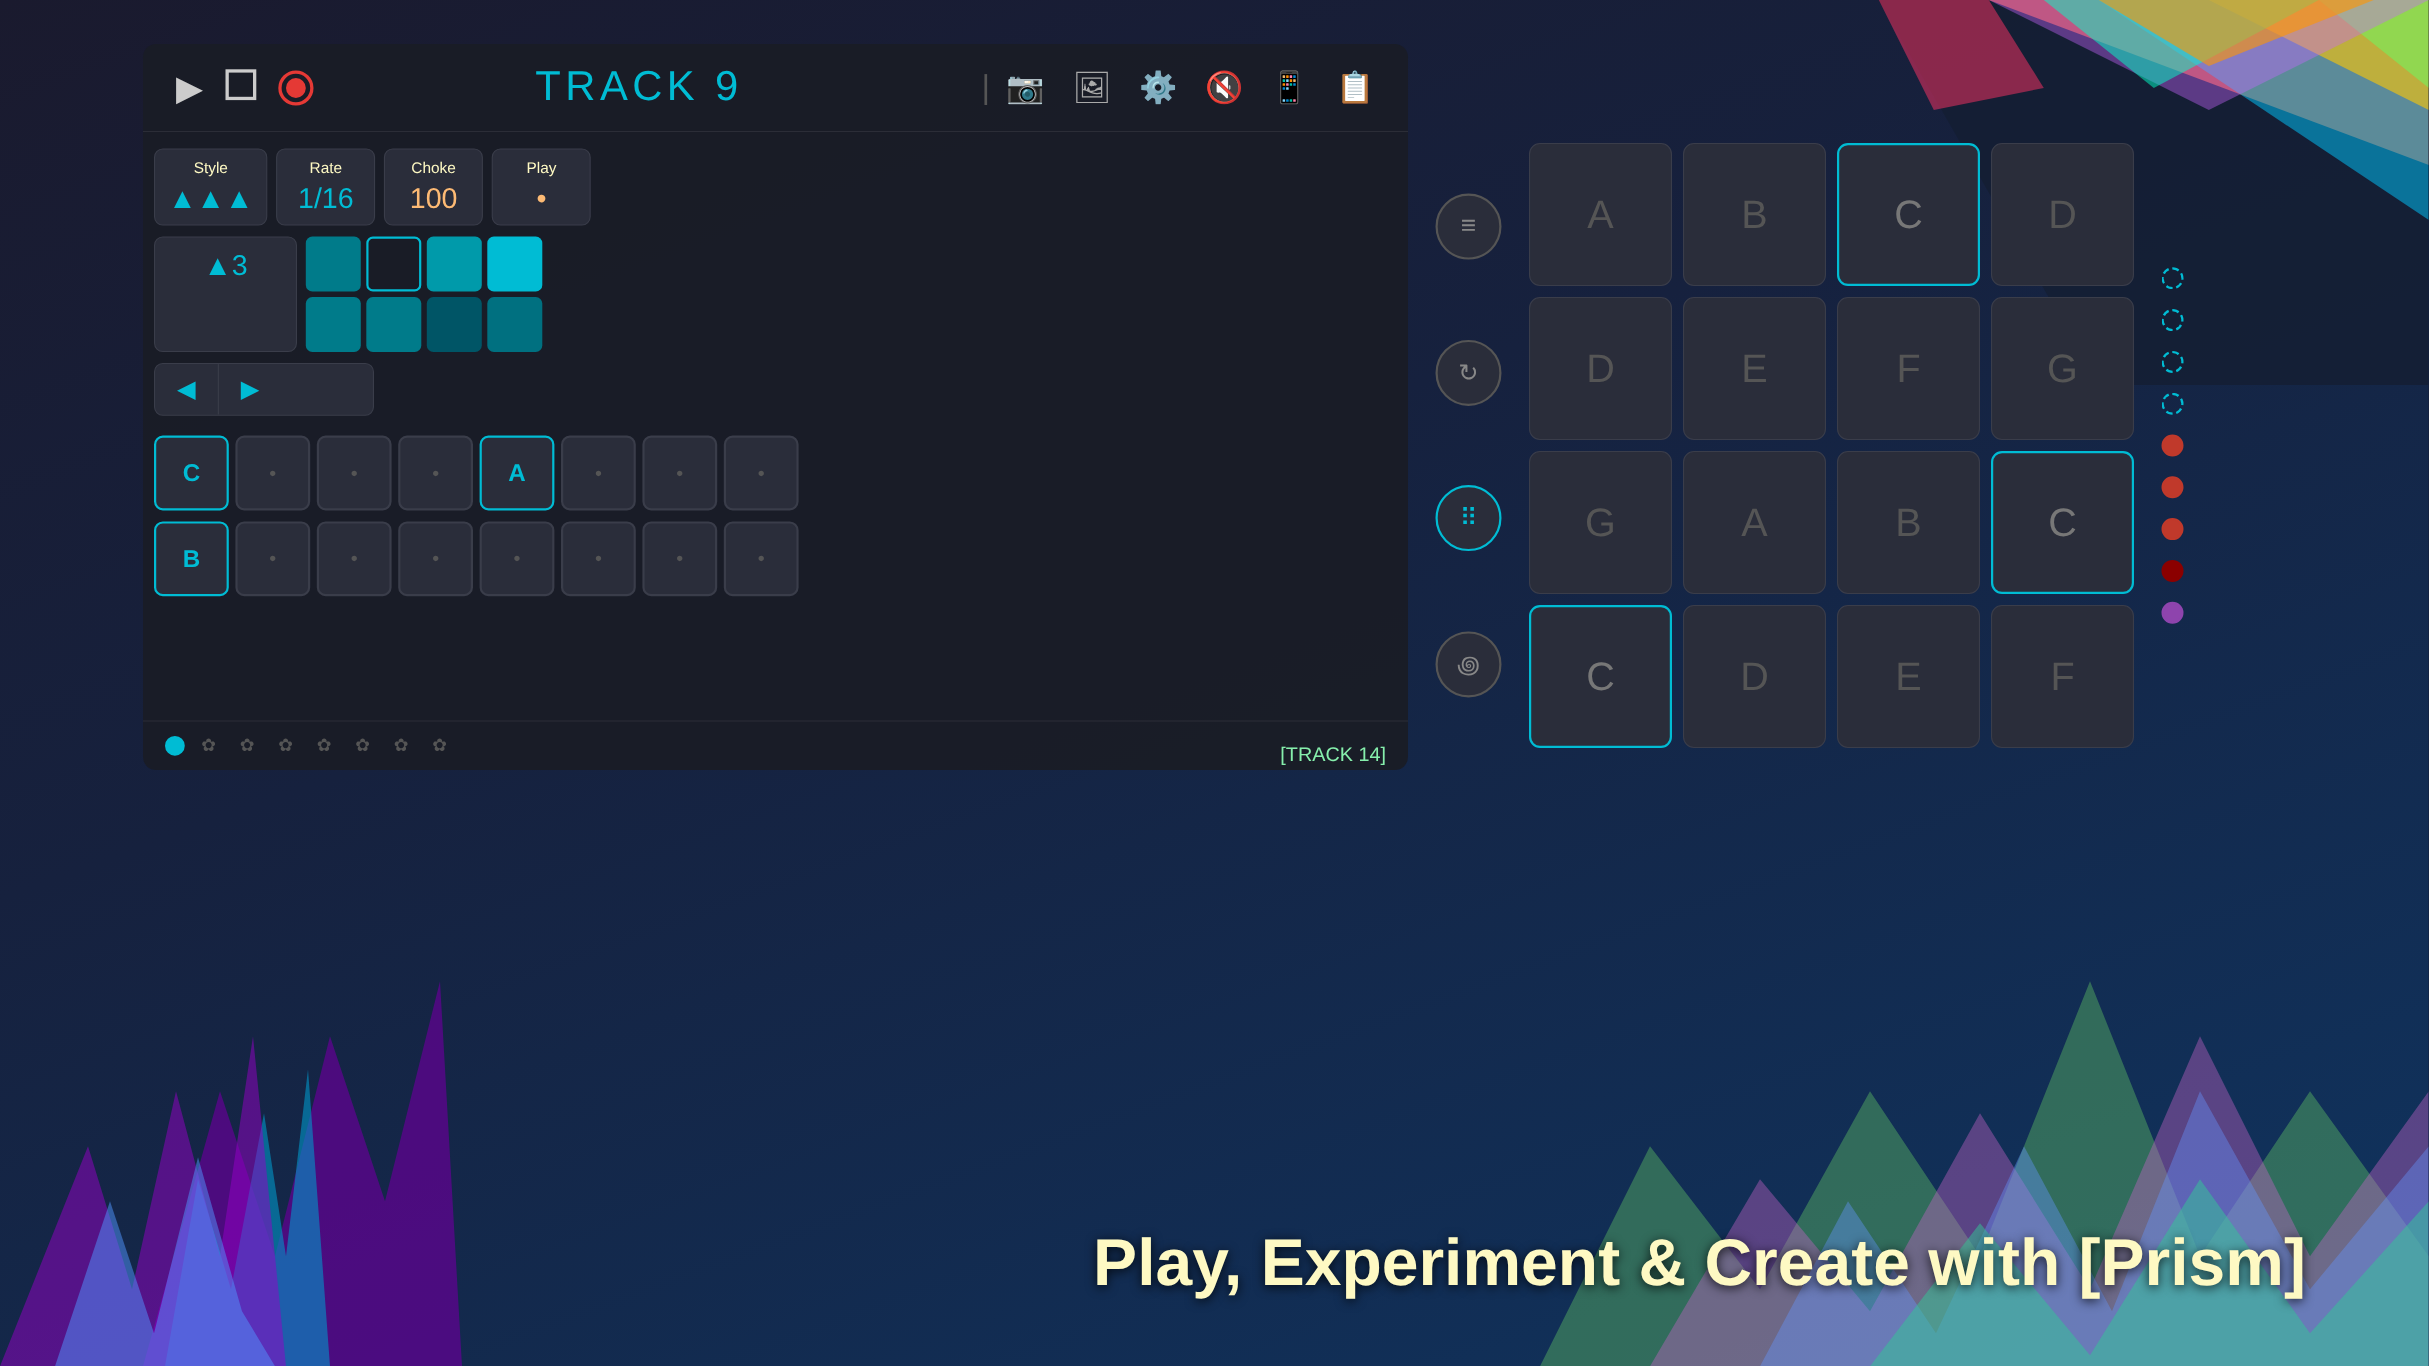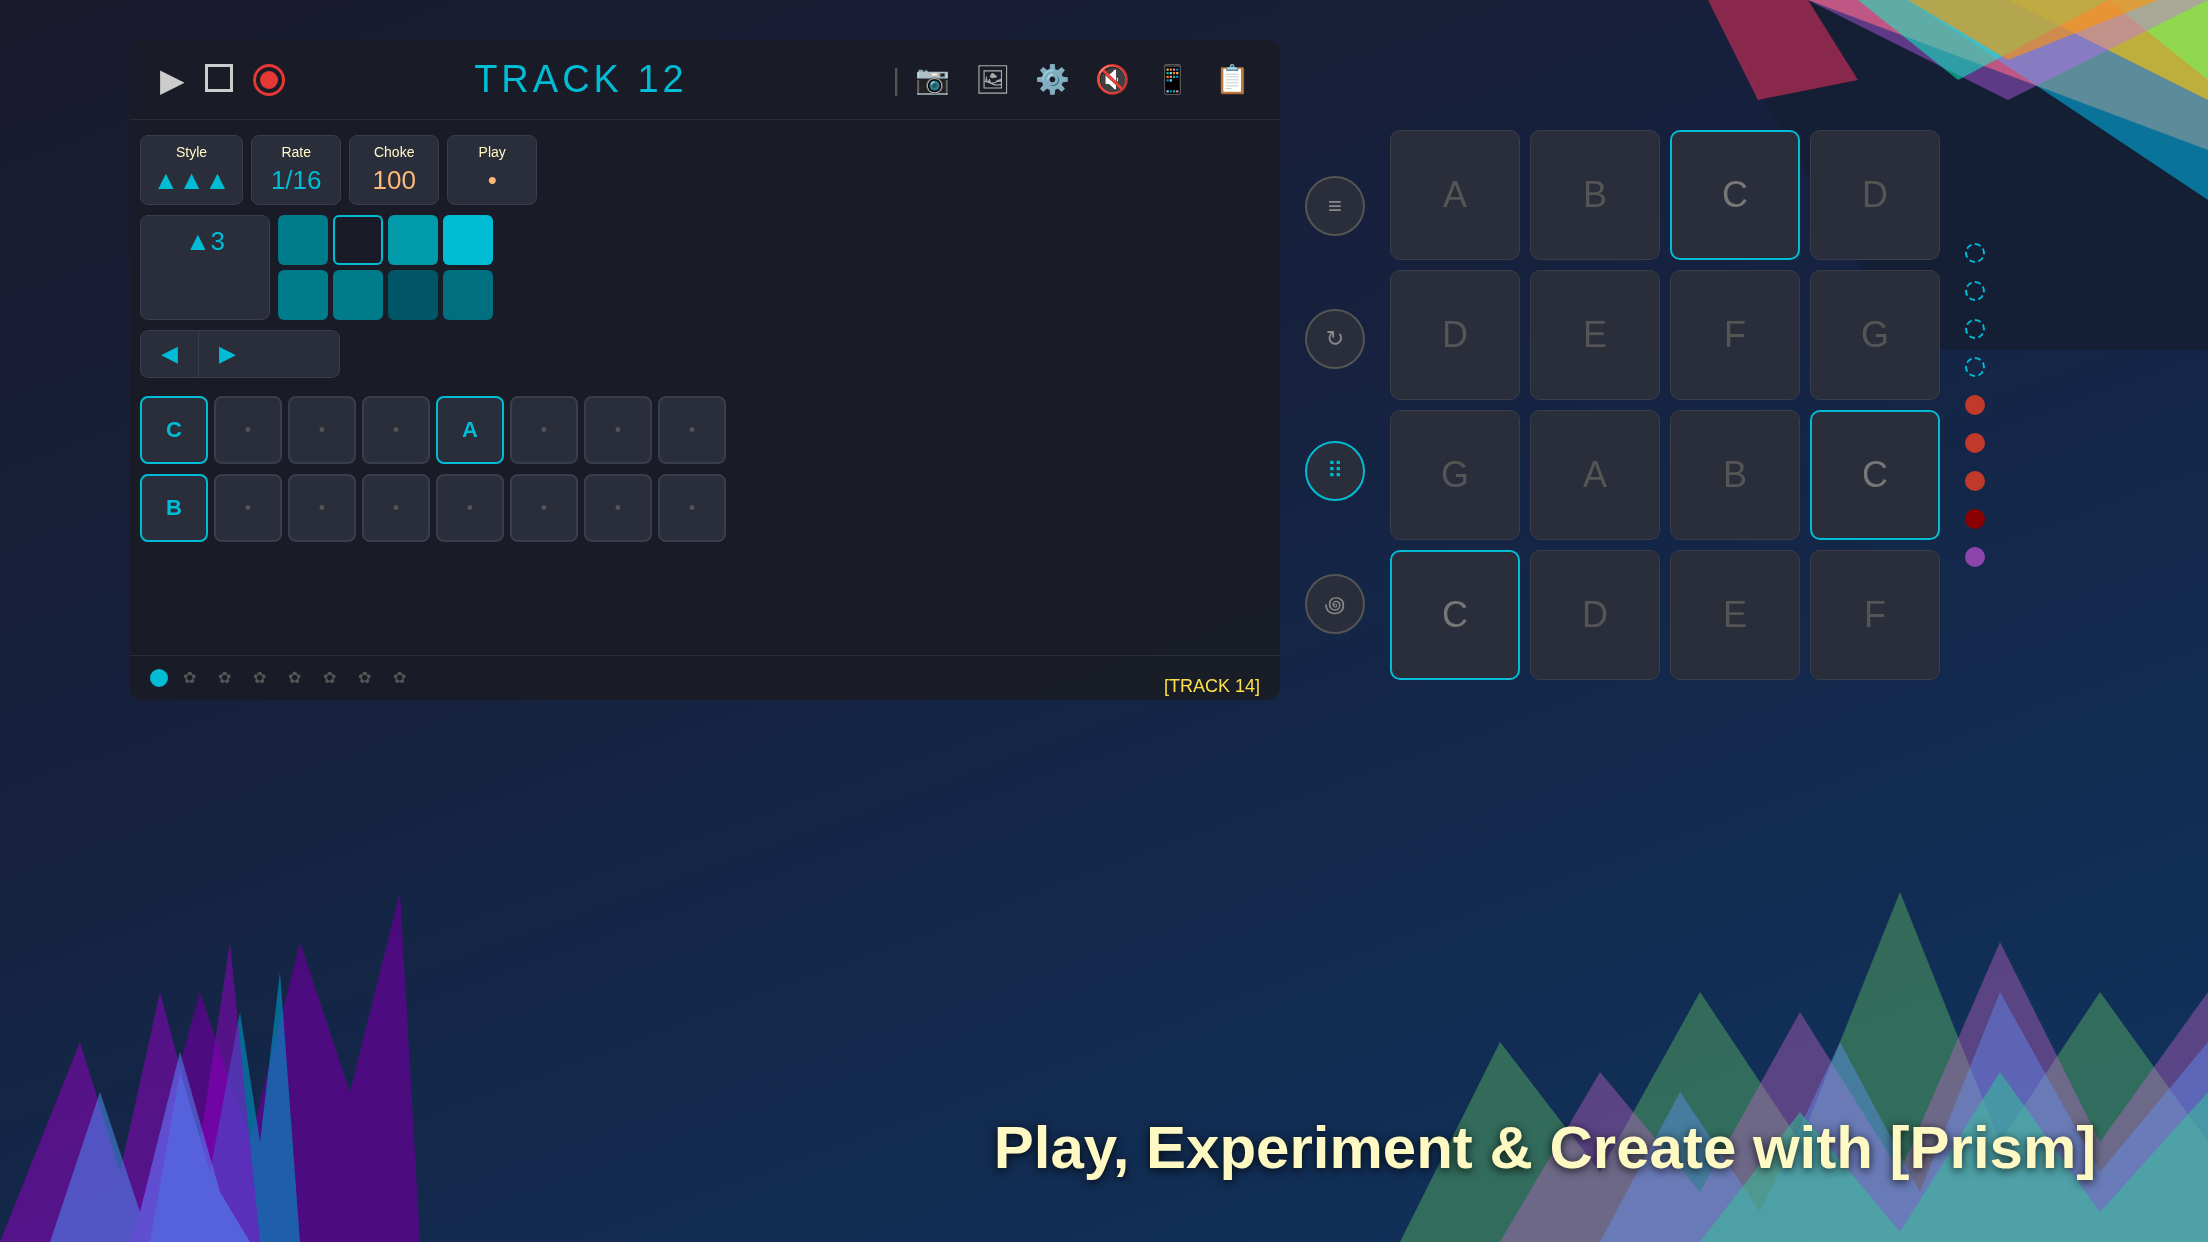--- a/index.html
+++ b/index.html
@@ -251,21 +251,21 @@
       border-radius: 0;
       font-size: 16px;
       color: #555;
       background: none;
       border: none;
       width: 20px; height: 20px;
     }
 
     .track-name-footer {
       margin-left: auto;
-      color: #fde047;
+      color: #86efac;
       font-size: 18px;
       margin-top: 16px;
     }
 
     
     .side-controls {
       display: flex;
       flex-direction: column;
       align-items: center;
       justify-content: space-around;
@@ -422,21 +422,21 @@
       <span>
         <div class="stop-icon"></div>
       </span>
       <span>
         <div class="record-icon">
             <div class="record-inner"></div>
           </div>
       </span>
     </div>
 
-    <div class="header-title">TRACK 12</div>
+    <div class="header-title">TRACK 9</div>
     <span class="header-separator">|</span>
 
     <div class="header-right">
       <span style="color:#aaa;font-size:28px;cursor:pointer;">📷</span>
       <span style="color:#aaa;font-size:28px;cursor:pointer;">🖼</span>
       <span style="color:#aaa;font-size:28px;cursor:pointer;">⚙️</span>
       <span style="color:#aaa;font-size:28px;cursor:pointer;">🔇</span>
       <span style="color:#aaa;font-size:28px;cursor:pointer;">📱</span>
       <span style="color:#aaa;font-size:28px;cursor:pointer;">📋</span>
     </div>

